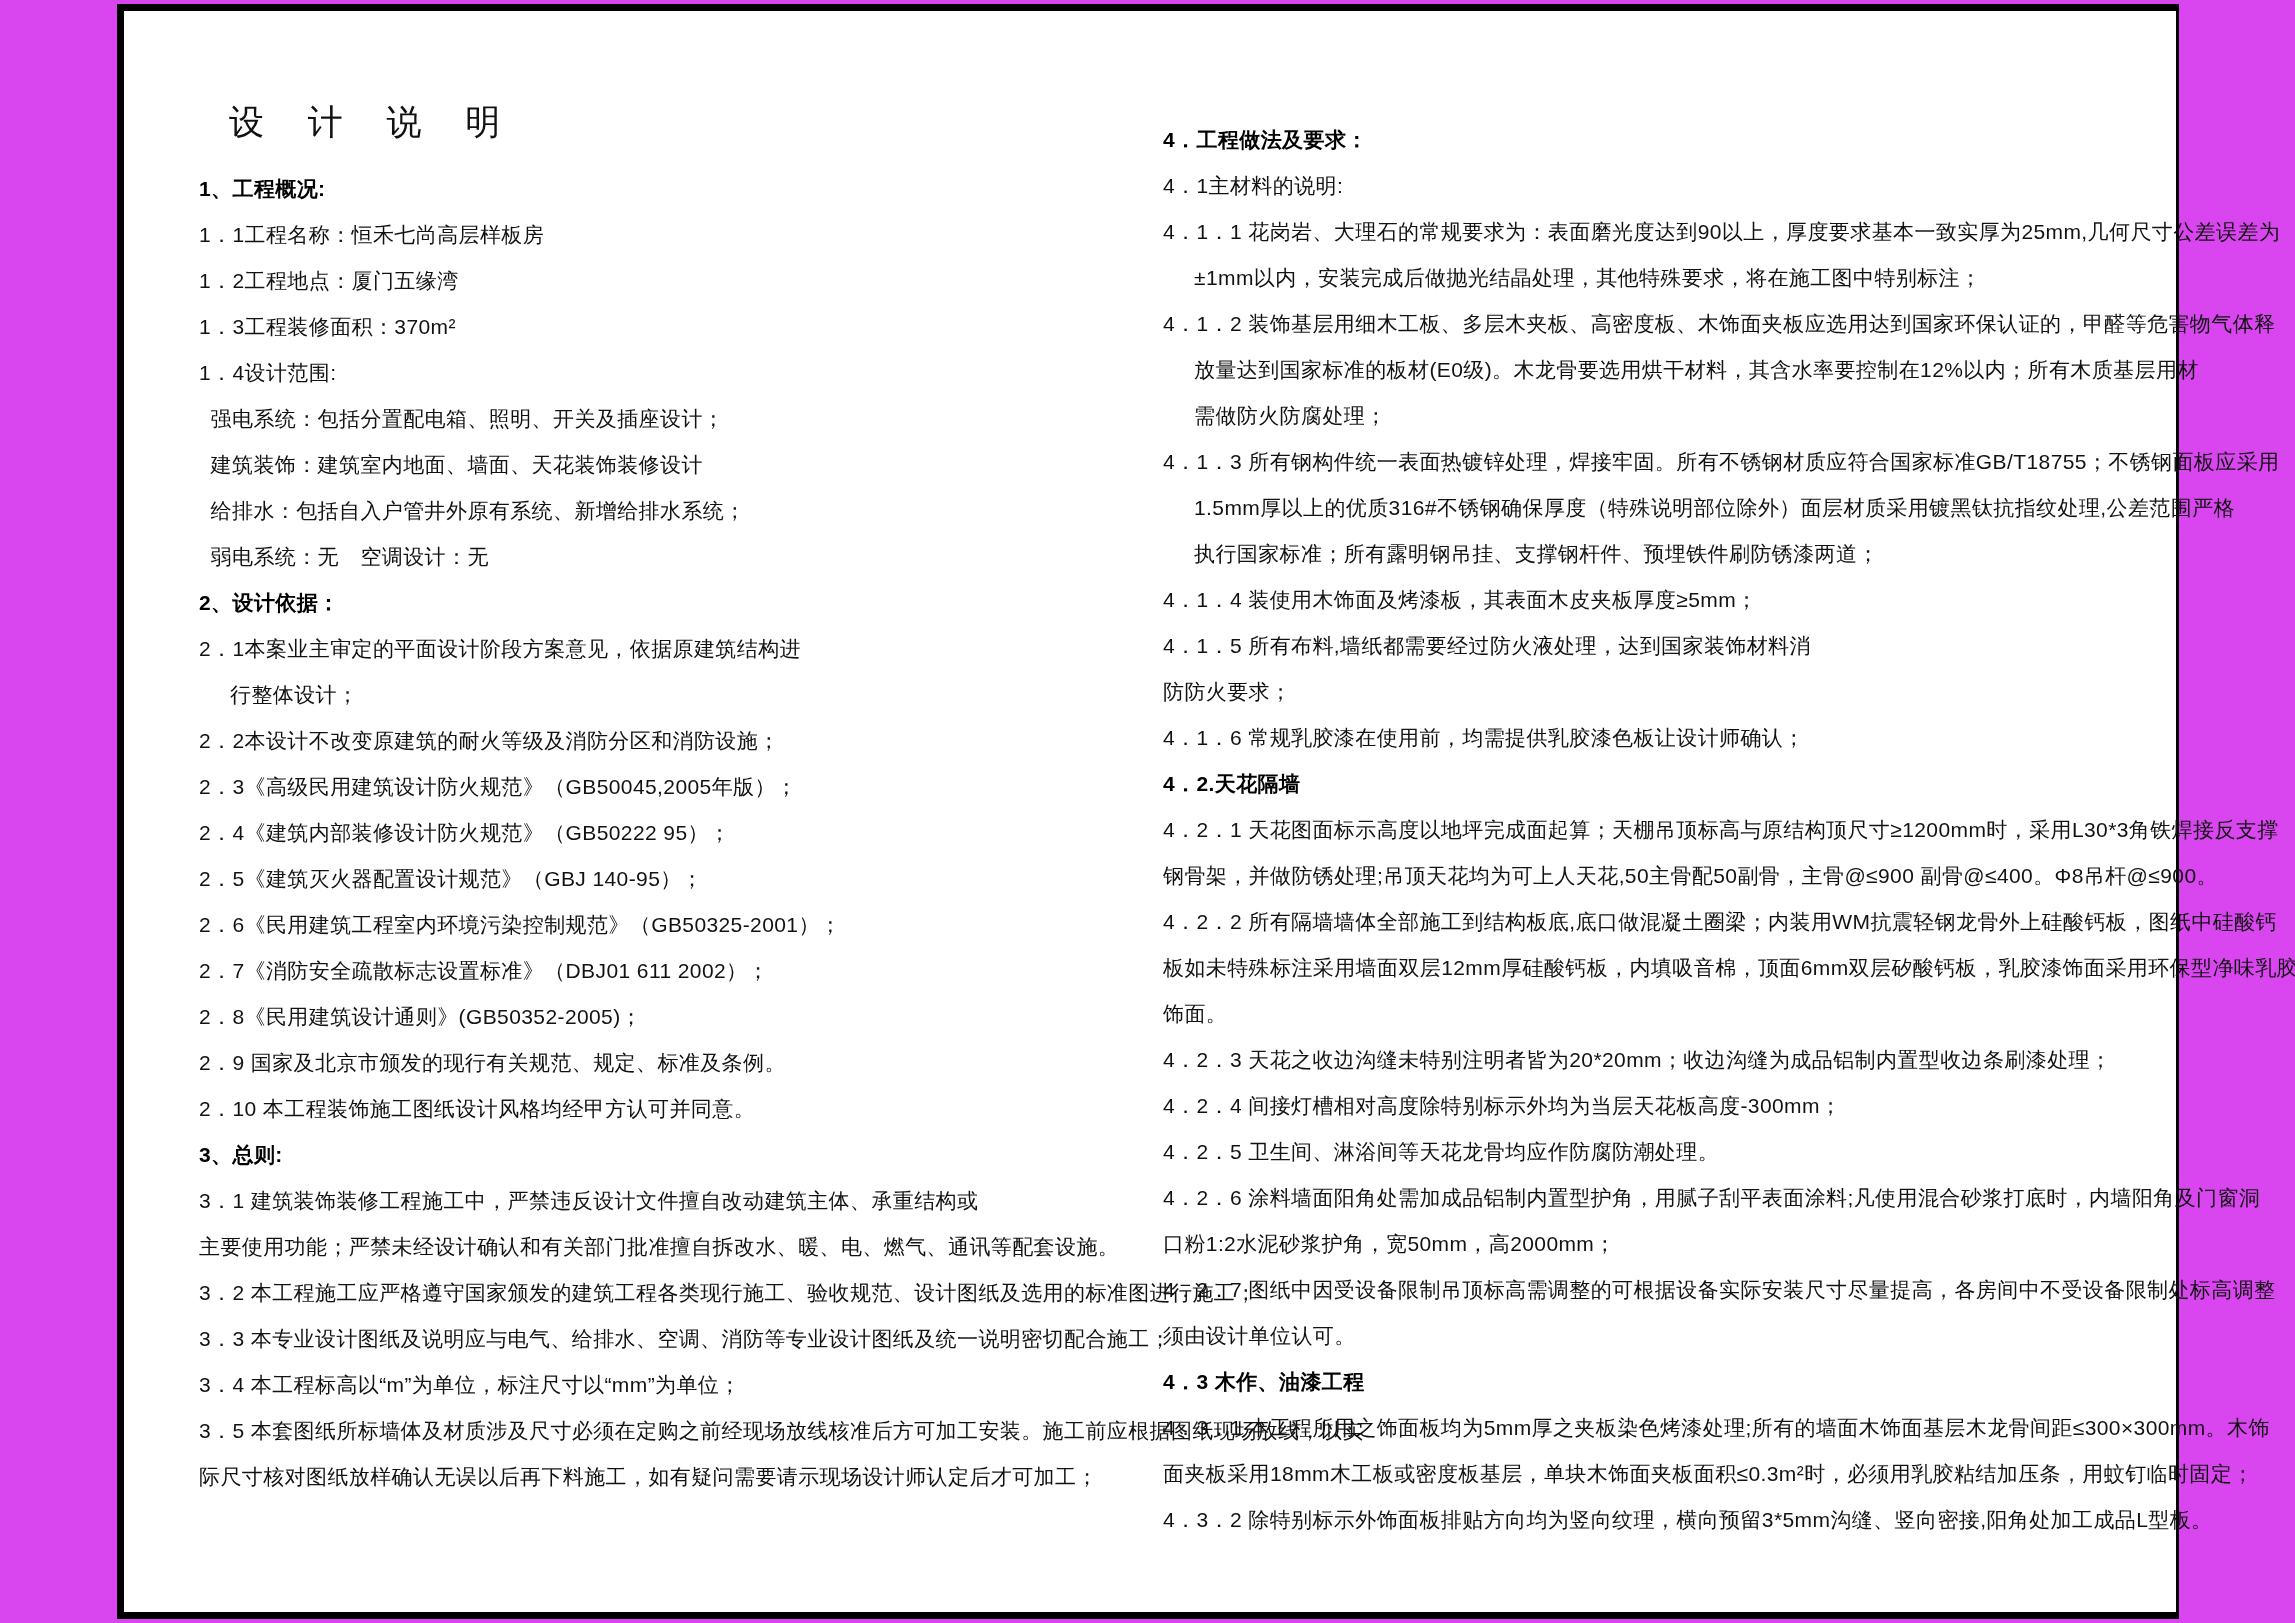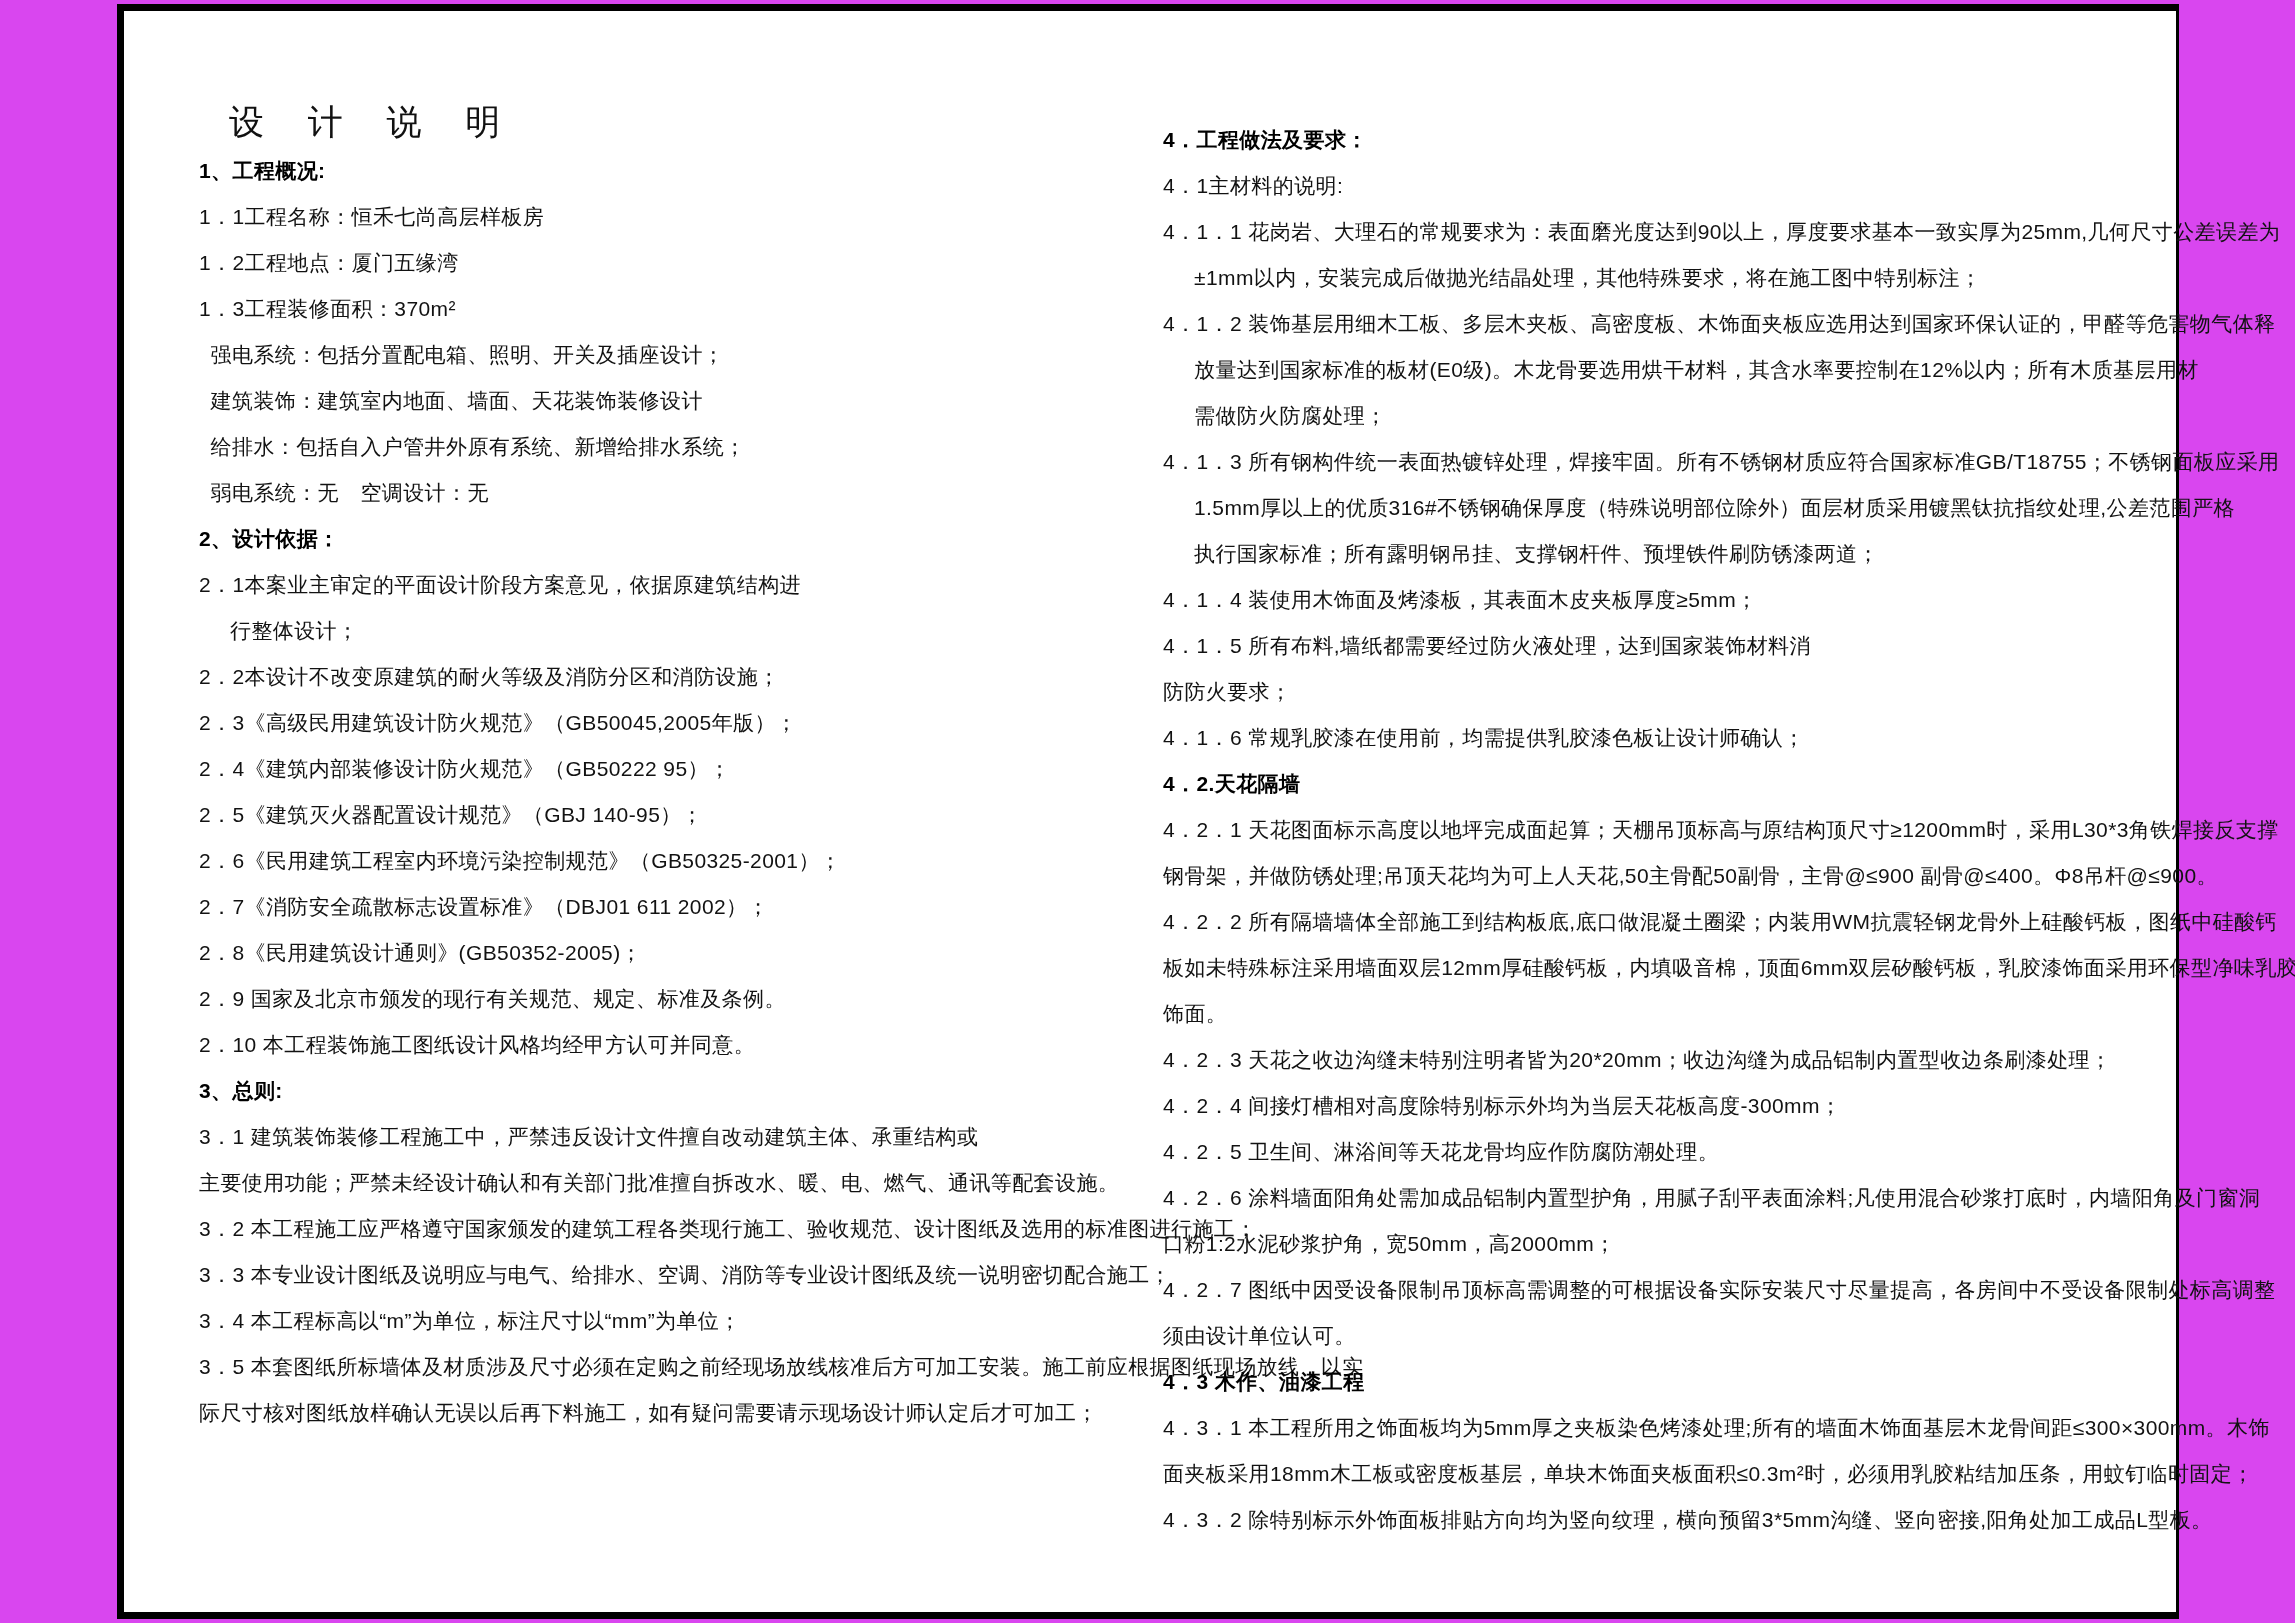--- a/index.html
+++ b/index.html
@@ -39,21 +39,21 @@
     letter-spacing: 17px;
     white-space: nowrap;
     color: #111111;
   }
   .col {
     position: absolute;
     font-size: 21px;
   }
   .col-left {
     left: 199px;
-    top: 148px;
+    top: 166px;
     width: 970px;
   }
   .col-right {
     left: 1163px;
     top: 117px;
     width: 1020px;
   }
   .line {
     height: 46px;
     line-height: 46px;
@@ -71,20 +71,21 @@
 <div class="canvas">
   <div class="frame"></div>
 
   <div class="doc-title">设 计 说 明</div>
 
   <div class="col col-left">
       <div class="line header">1、工程概况:</div>
       <div class="line item">1．1工程名称：恒禾七尚高层样板房</div>
       <div class="line item">1．2工程地点：厦门五缘湾</div>
       <div class="line item">1．3工程装修面积：370m²</div>
+      <div class="line item">1．4设计范围:</div>
       <div class="line sub">强电系统：包括分置配电箱、照明、开关及插座设计；</div>
       <div class="line sub">建筑装饰：建筑室内地面、墙面、天花装饰装修设计</div>
       <div class="line sub">给排水：包括自入户管井外原有系统、新增给排水系统；</div>
       <div class="line sub">弱电系统：无　空调设计：无</div>
       <div class="line header">2、设计依据：</div>
       <div class="line item">2．1本案业主审定的平面设计阶段方案意见，依据原建筑结构进</div>
       <div class="line cont">行整体设计；</div>
       <div class="line item">2．2本设计不改变原建筑的耐火等级及消防分区和消防设施；</div>
       <div class="line item">2．3《高级民用建筑设计防火规范》（GB50045,2005年版）；</div>
       <div class="line item">2．4《建筑内部装修设计防火规范》（GB50222 95）；</div>

